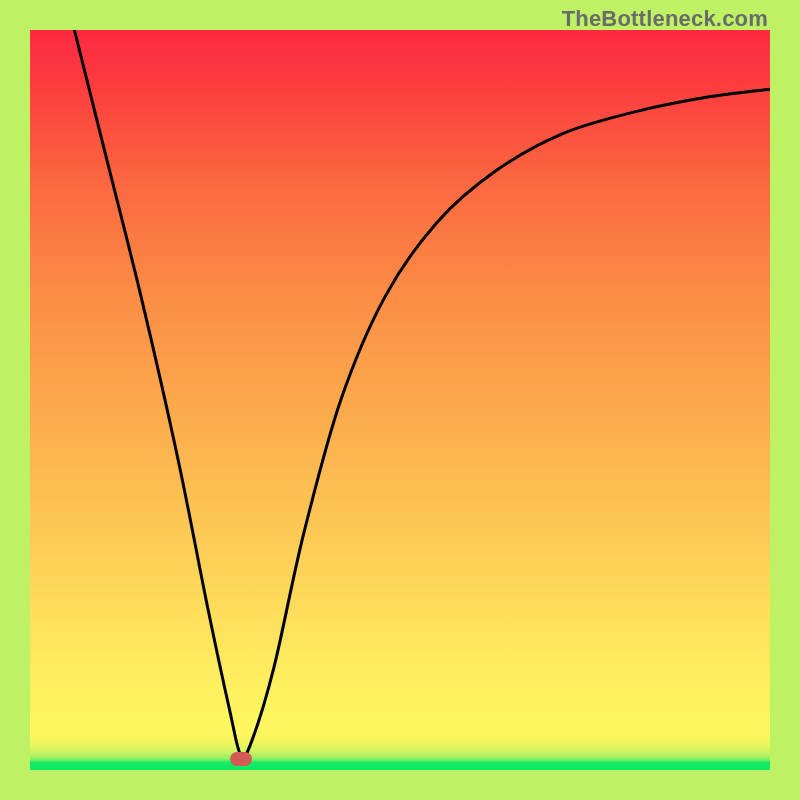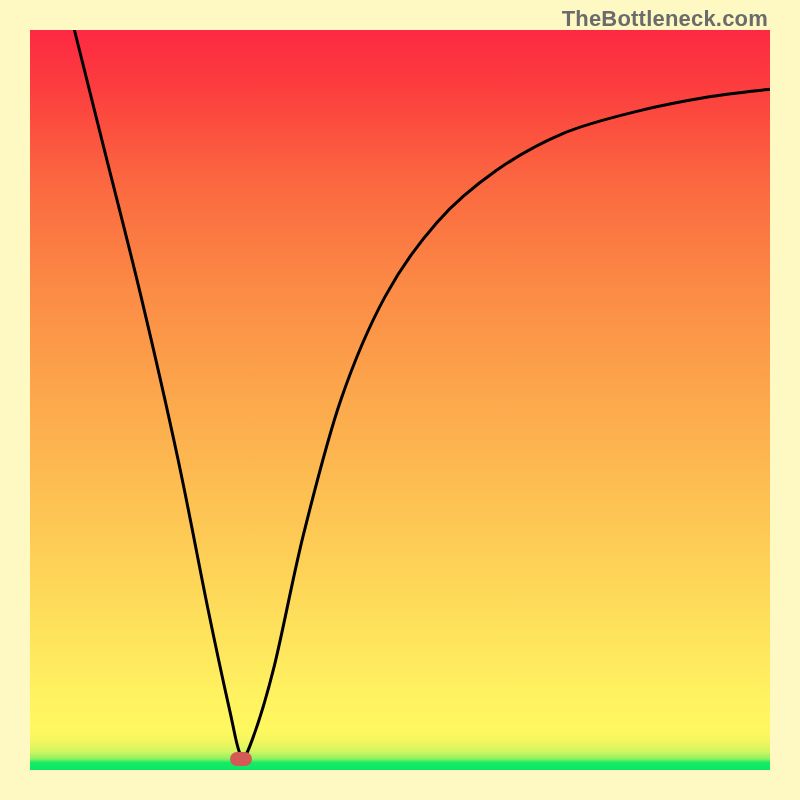--- a/index.html
+++ b/index.html
@@ -8,21 +8,21 @@
     width: 800px;
     height: 800px;
     background: #000;
     overflow: hidden;
     font-family: Arial, Helvetica, sans-serif;
   }
   .frame {
     position: relative;
     width: 800px;
     height: 800px;
-    background: #fef9c3;
+    background: #bef264;
   }
   .plot-area {
     position: absolute;
     left: 30px;
     top: 30px;
     width: 740px;
     height: 740px;
     overflow: hidden;
   }
   .gradient {

